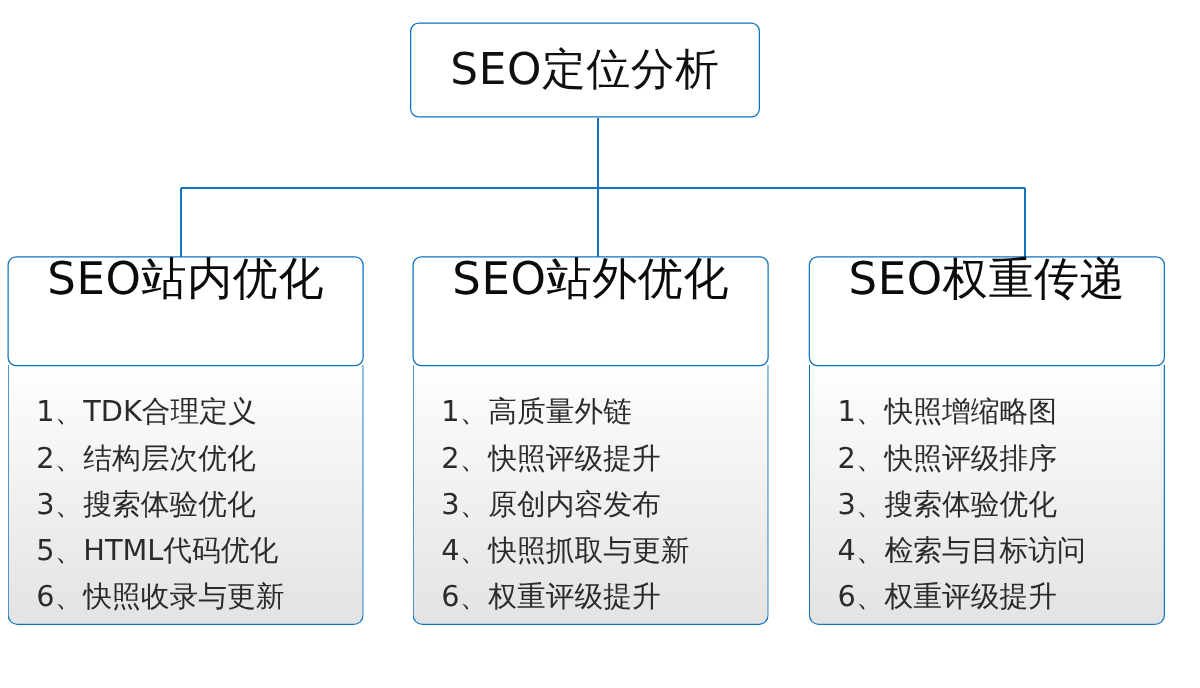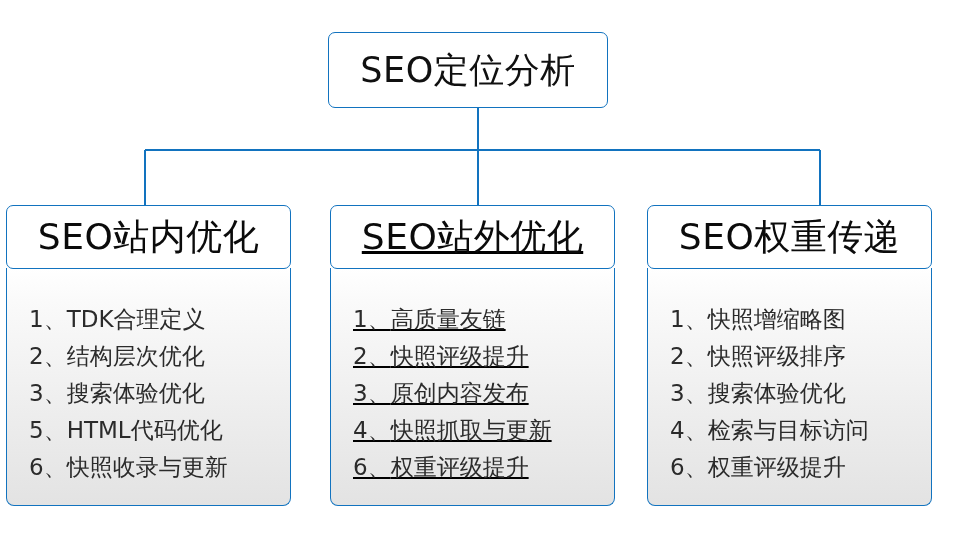--- a/index.html
+++ b/index.html
@@ -28,21 +28,21 @@
     top: 0;
     width: 960px;
     height: 550px;
     pointer-events: none;
   }
 
   
   .root-node {
     position: absolute;
     left: 328px;
-    top: 32px;
+    top: 18px;
     width: 280px;
     height: 76px;
     box-sizing: border-box;
     border: 1.4px solid #1273BF;
     border-radius: 7px;
     background: #ffffff;
     display: flex;
     align-items: center;
     justify-content: center;
   }
@@ -53,53 +53,52 @@
     letter-spacing: 0.5px;
     white-space: nowrap;
   }
 
   
   .branch {
     position: absolute;
     top: 205px;
   }
   .branch-1 { left: 6px;   width: 285px; }
-  .branch-2 { left: 330px; width: 285px; text-decoration: underline; }
+  .branch-2 { left: 330px; width: 285px; }
   .branch-3 { left: 647px; width: 285px; }
 
   .branch-header {
     box-sizing: border-box;
-    height: 64px;
+    height: 88px;
     border: 1.4px solid #1273BF;
     border-radius: 7px;
     background: #ffffff;
     display: flex;
-    align-items: center;
     justify-content: center;
     position: relative;
     z-index: 2;
   }
   .branch-header-title {
     font-size: 36px;
     line-height: 1;
     color: #0b0b0b;
     font-weight: 500;
     white-space: nowrap;
     letter-spacing: 0.5px;
   }
 
   .branch-body {
     box-sizing: border-box;
     margin-top: -1px;
-    height: 238px;
+    height: 208px;
     border: 1.4px solid #1273BF;
     border-top: none;
     border-radius: 0 0 8px 8px;
     background: linear-gradient(to bottom, #ffffff 0%, #fafafa 14%, #ededed 62%, #e3e3e3 100%);
-    padding: 33px 0 0 0;
+    padding: 20px 0 0 0;
   }
 
   .branch-list {
     list-style: none;
     margin: 0;
     padding: 0 0 0 22px;
   }
   .branch-list li {
     font-size: 23px;
     line-height: 37px;
@@ -157,21 +156,21 @@
     </div>
   </div>
 
   <div class="branch branch-2">
     <div class="branch-header">
       <div class="branch-header-title">SEO站外优化</div>
     </div>
     <div class="branch-body">
       <ul class="branch-list">
         <li>
-          <span class="item-index">1、</span><span class="item-text">高质量友链</span>
+          <span class="item-index">1、</span><span class="item-text">高质量外链</span>
         </li>
         <li>
           <span class="item-index">2、</span><span class="item-text">快照评级提升</span>
         </li>
         <li>
           <span class="item-index">3、</span><span class="item-text">原创内容发布</span>
         </li>
         <li>
           <span class="item-index">4、</span><span class="item-text">快照抓取与更新</span>
         </li>

